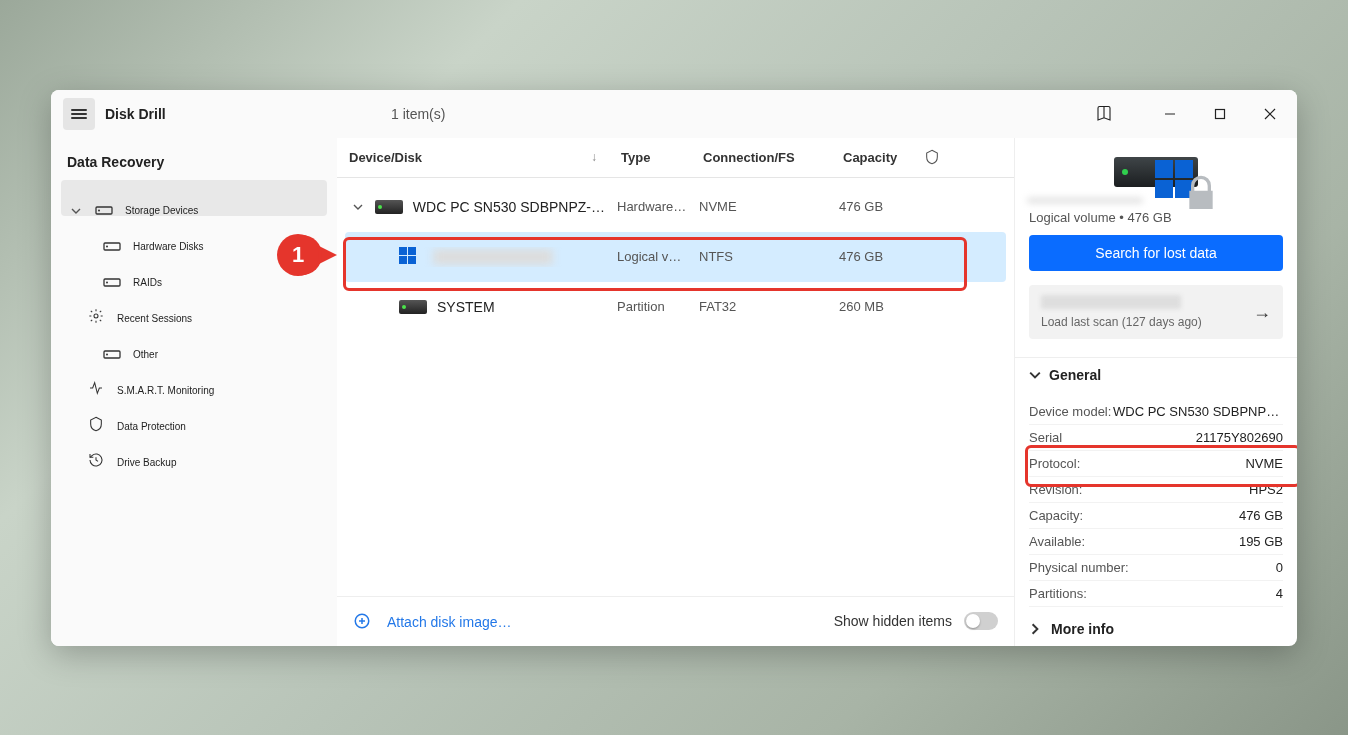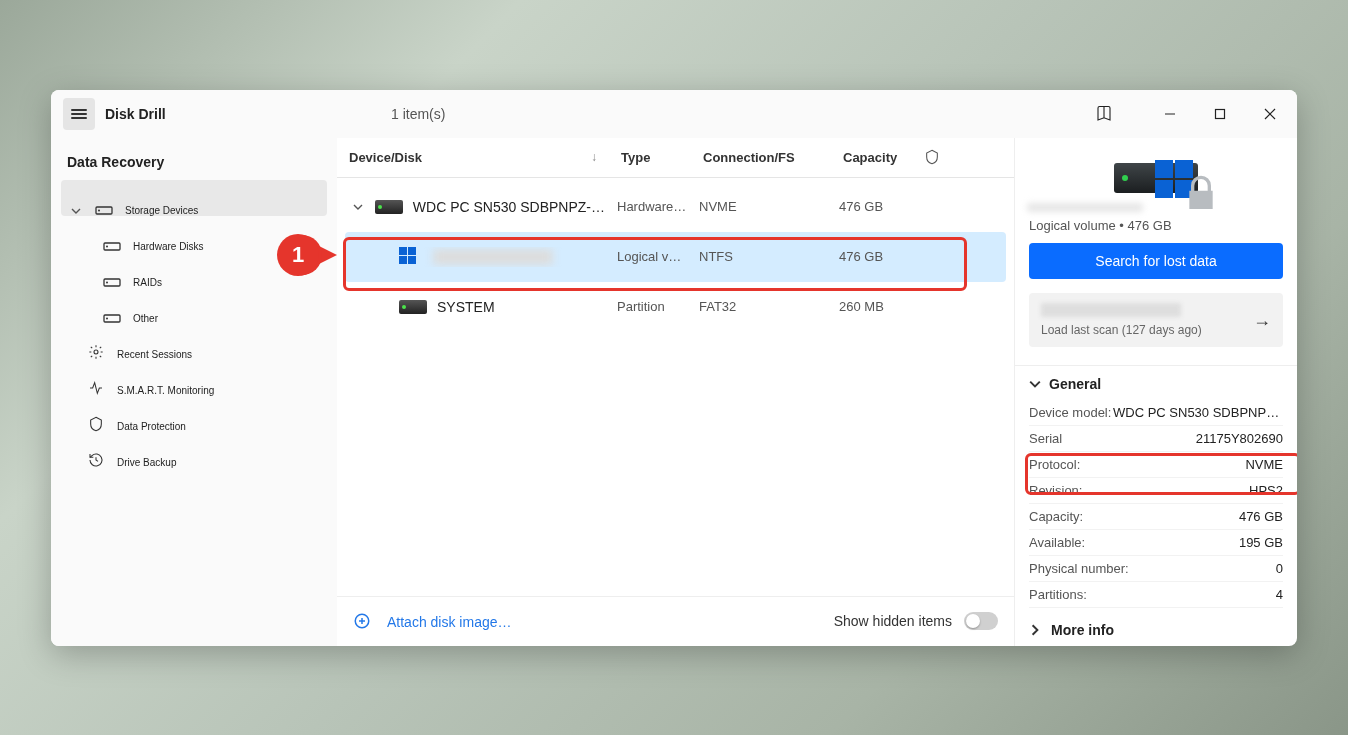--- a/index.html
+++ b/index.html
@@ -87,21 +87,21 @@
 .rp-lock { position:absolute; right:62px; top:18px; }
 .rp-lock svg { fill:#b8bcc0; }
 .blurred-name { width:116px; height:22px; background:#e6e6e6; filter:blur(3px); border-radius:3px; margin:6px 0 6px -2px; }
 .rp-sub { color:#555; margin-bottom:10px; font-size:13px; }
 .rp-button { height:36px; background:#0a6cff; color:#fff; border:none; border-radius:4px; font-size:14px; cursor:pointer; width:100%; }
 .rp-loadlast { margin-top:14px; background:#f2f2f2; border-radius:4px; padding:10px 12px; display:flex; align-items:center; cursor:pointer; }
 .rp-loadlast .ll-blur { width:140px; height:14px; background:#dedede; filter:blur(2px); border-radius:2px; margin-bottom:6px; }
 .rp-loadlast .ll-text { font-size:12px; color:#666; }
 .rp-loadlast .arrow { margin-left:auto; font-size:18px; color:#333; }
 .rp-divider { height:1px; background:#eee; margin:18px -14px 10px; }
-.rp-section-head { display:flex; align-items:center; gap:8px; font-weight:600; font-size:14px; color:#222; margin-bottom:8px; cursor:pointer; }
+.rp-section-head { display:flex; align-items:center; gap:8px; font-weight:600; font-size:14px; color:#222; margin-bottom:16px; cursor:pointer; }
 .rp-kv { display:flex; justify-content:space-between; padding:5px 0; font-size:13px; color:#444; border-bottom:1px solid #f2f2f2; }
 .rp-kv .k { color:#555; } .rp-kv .v { color:#222; max-width:170px; text-align:right; white-space:nowrap; overflow:hidden; text-overflow:ellipsis; }
 .rp-more { display:flex; align-items:center; gap:10px; font-weight:700; font-size:14px; color:#222; margin-top:14px; cursor:pointer; }
 .blur-cell { filter:blur(4px); background:#ddd; width:120px; height:16px; border-radius:3px; display:inline-block; }
 </style>
 </head>
 <body>
 
 <div class="window">
   <div class="titlebar">
@@ -168,37 +168,37 @@
       </div>
       <div class="sb-item nested">
         <span class="ic">
             <svg width="18" height="12" viewBox="0 0 18 12">
               <rect x="1" y="3" width="16" height="7" rx="1" fill="none" stroke="#333" stroke-width="1.3"></rect>
               <circle cx="4" cy="6.5" r="1" fill="#333"></circle>
             </svg>
           </span>
         <span>RAIDs</span>
       </div>
+      <div class="sb-item" style="padding-left:26px">
+        <span class="ic">
+            <svg width="16" height="16" viewBox="0 0 24 24" fill="none" stroke="#333" stroke-width="1.6">
+              <circle cx="12" cy="12" r="3"></circle>
+              <path d="M12 2v3M12 19v3M4.2 4.2l2.1 2.1M17.7 17.7l2.1 2.1M2 12h3M19 12h3M4.2 19.8l2.1-2.1M17.7 6.3l2.1-2.1"></path>
+            </svg>
+          </span>
+        <span>Recent Sessions</span>
+      </div>
       <div class="sb-item nested">
         <span class="ic">
             <svg width="18" height="12" viewBox="0 0 18 12">
               <rect x="1" y="3" width="16" height="7" rx="1" fill="none" stroke="#333" stroke-width="1.3"></rect>
               <circle cx="4" cy="6.5" r="1" fill="#333"></circle>
             </svg>
           </span>
         <span>Other</span>
-      </div>
-      <div class="sb-item" style="padding-left:26px">
-        <span class="ic">
-            <svg width="16" height="16" viewBox="0 0 24 24" fill="none" stroke="#333" stroke-width="1.6">
-              <circle cx="12" cy="12" r="3"></circle>
-              <path d="M12 2v3M12 19v3M4.2 4.2l2.1 2.1M17.7 17.7l2.1 2.1M2 12h3M19 12h3M4.2 19.8l2.1-2.1M17.7 6.3l2.1-2.1"></path>
-            </svg>
-          </span>
-        <span>Recent Sessions</span>
       </div>
       <div class="sb-item" style="padding-left:26px">
         <span class="ic">
             <svg width="16" height="16" viewBox="0 0 24 24" fill="none" stroke="#333" stroke-width="1.6">
               <path d="M3 12h4l3-8 4 16 3-8h4"></path>
             </svg>
           </span>
         <span>S.M.A.R.T. Monitoring</span>
       </div>
       <div class="sb-item" style="padding-left:26px">

